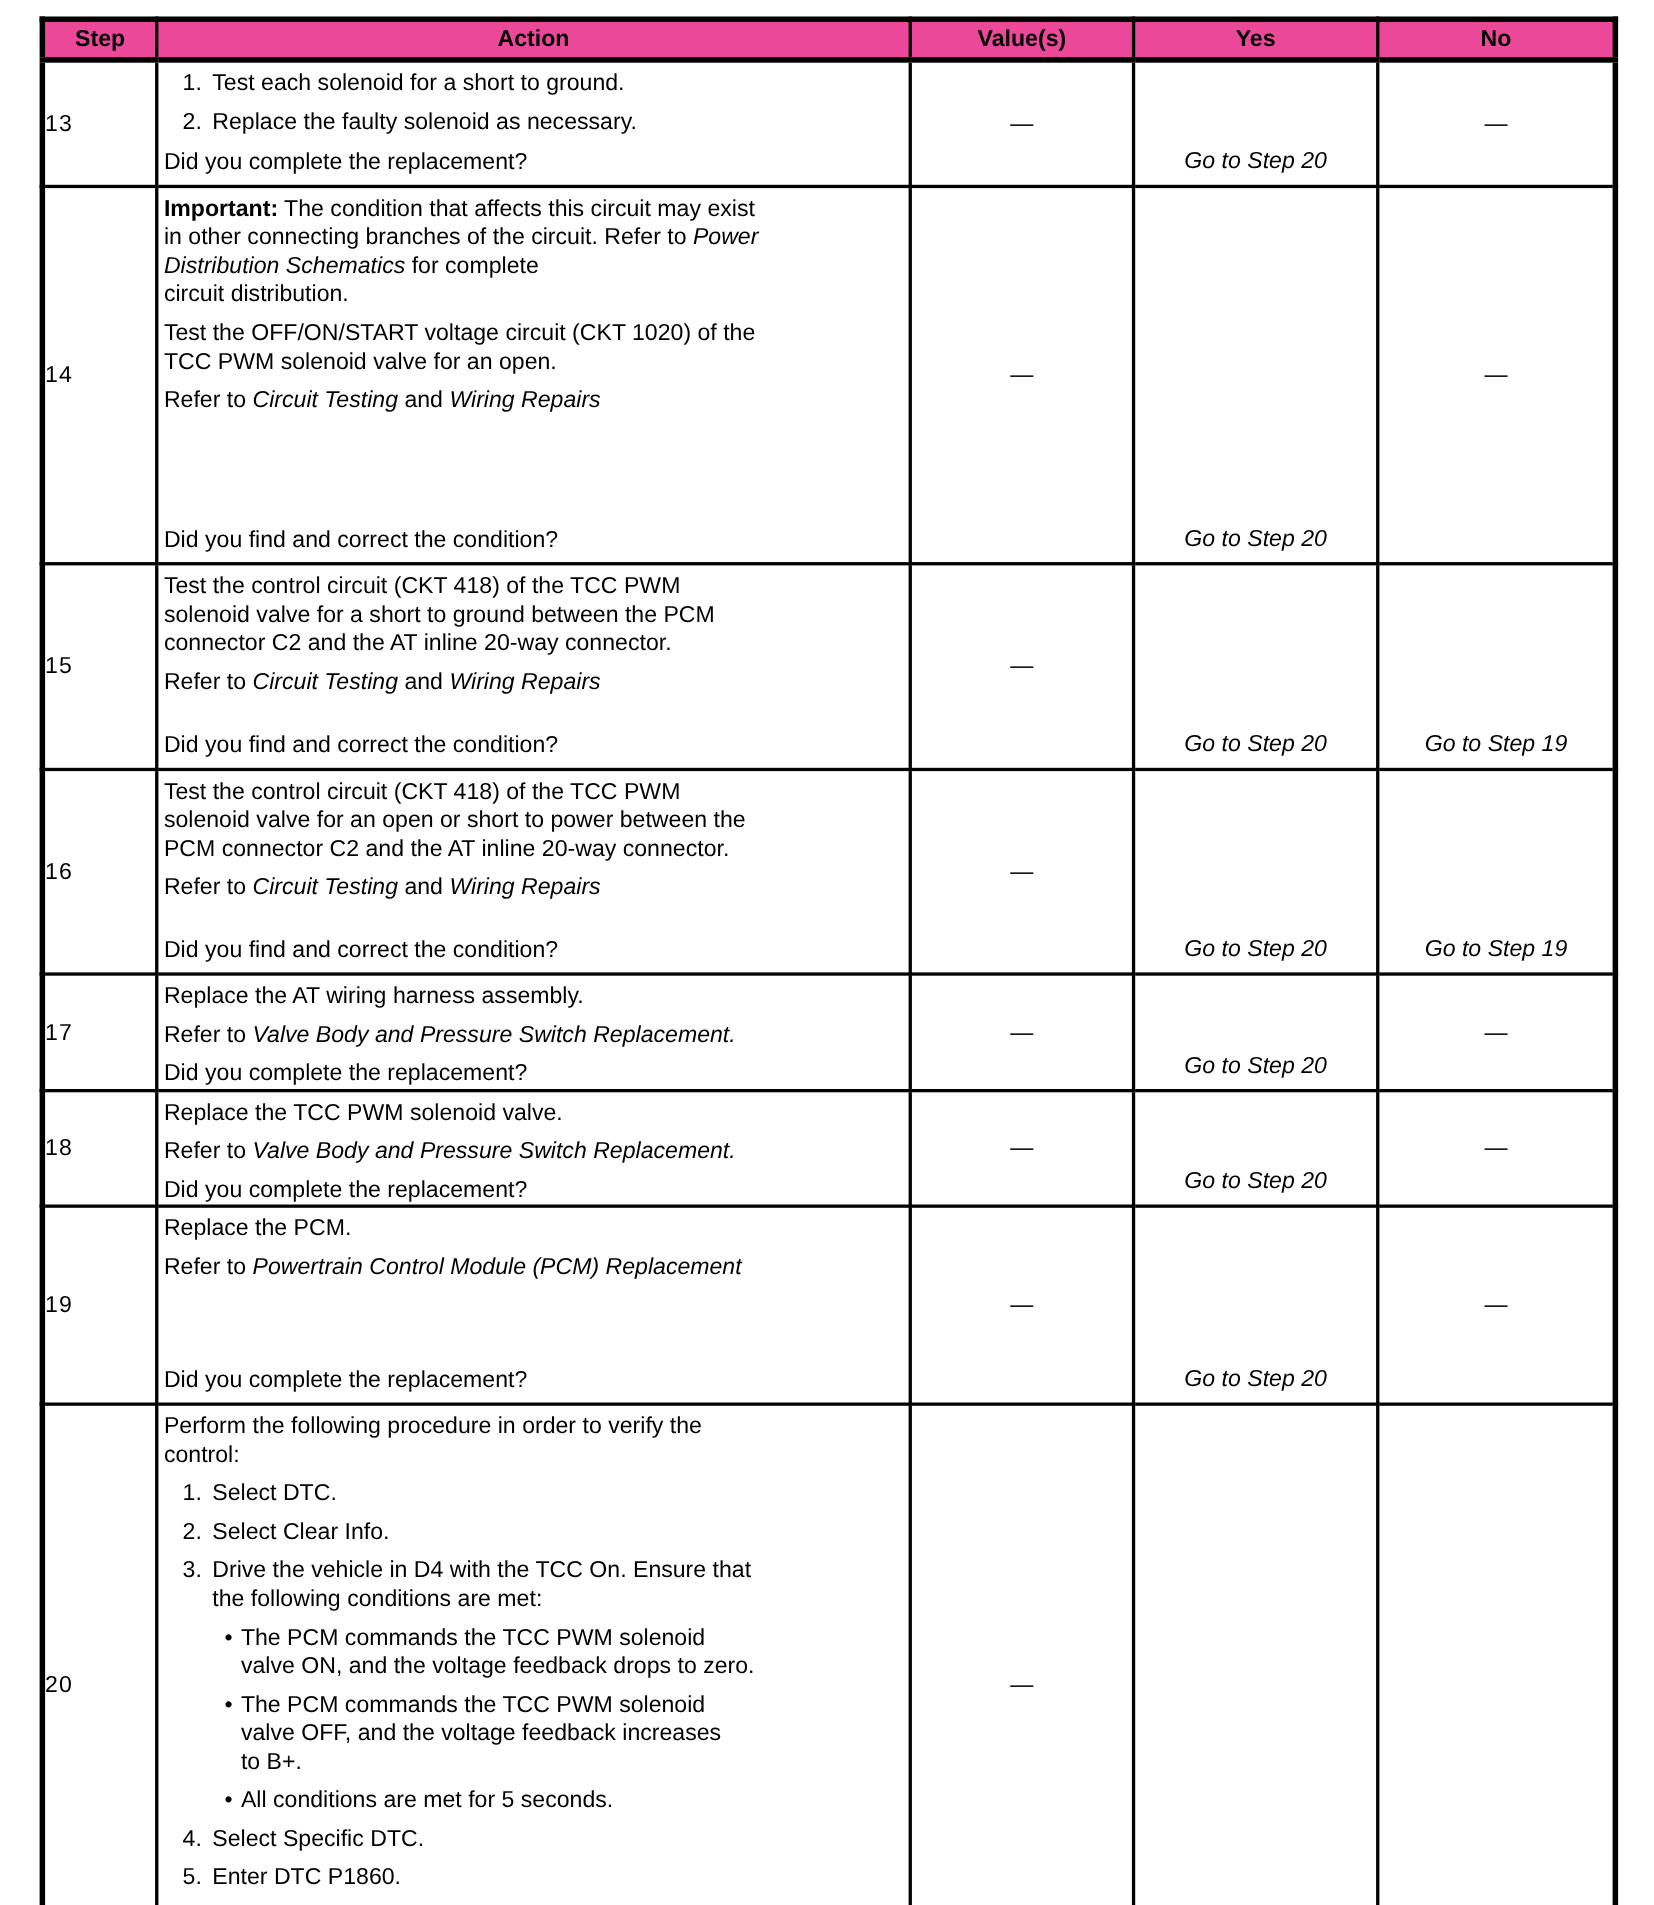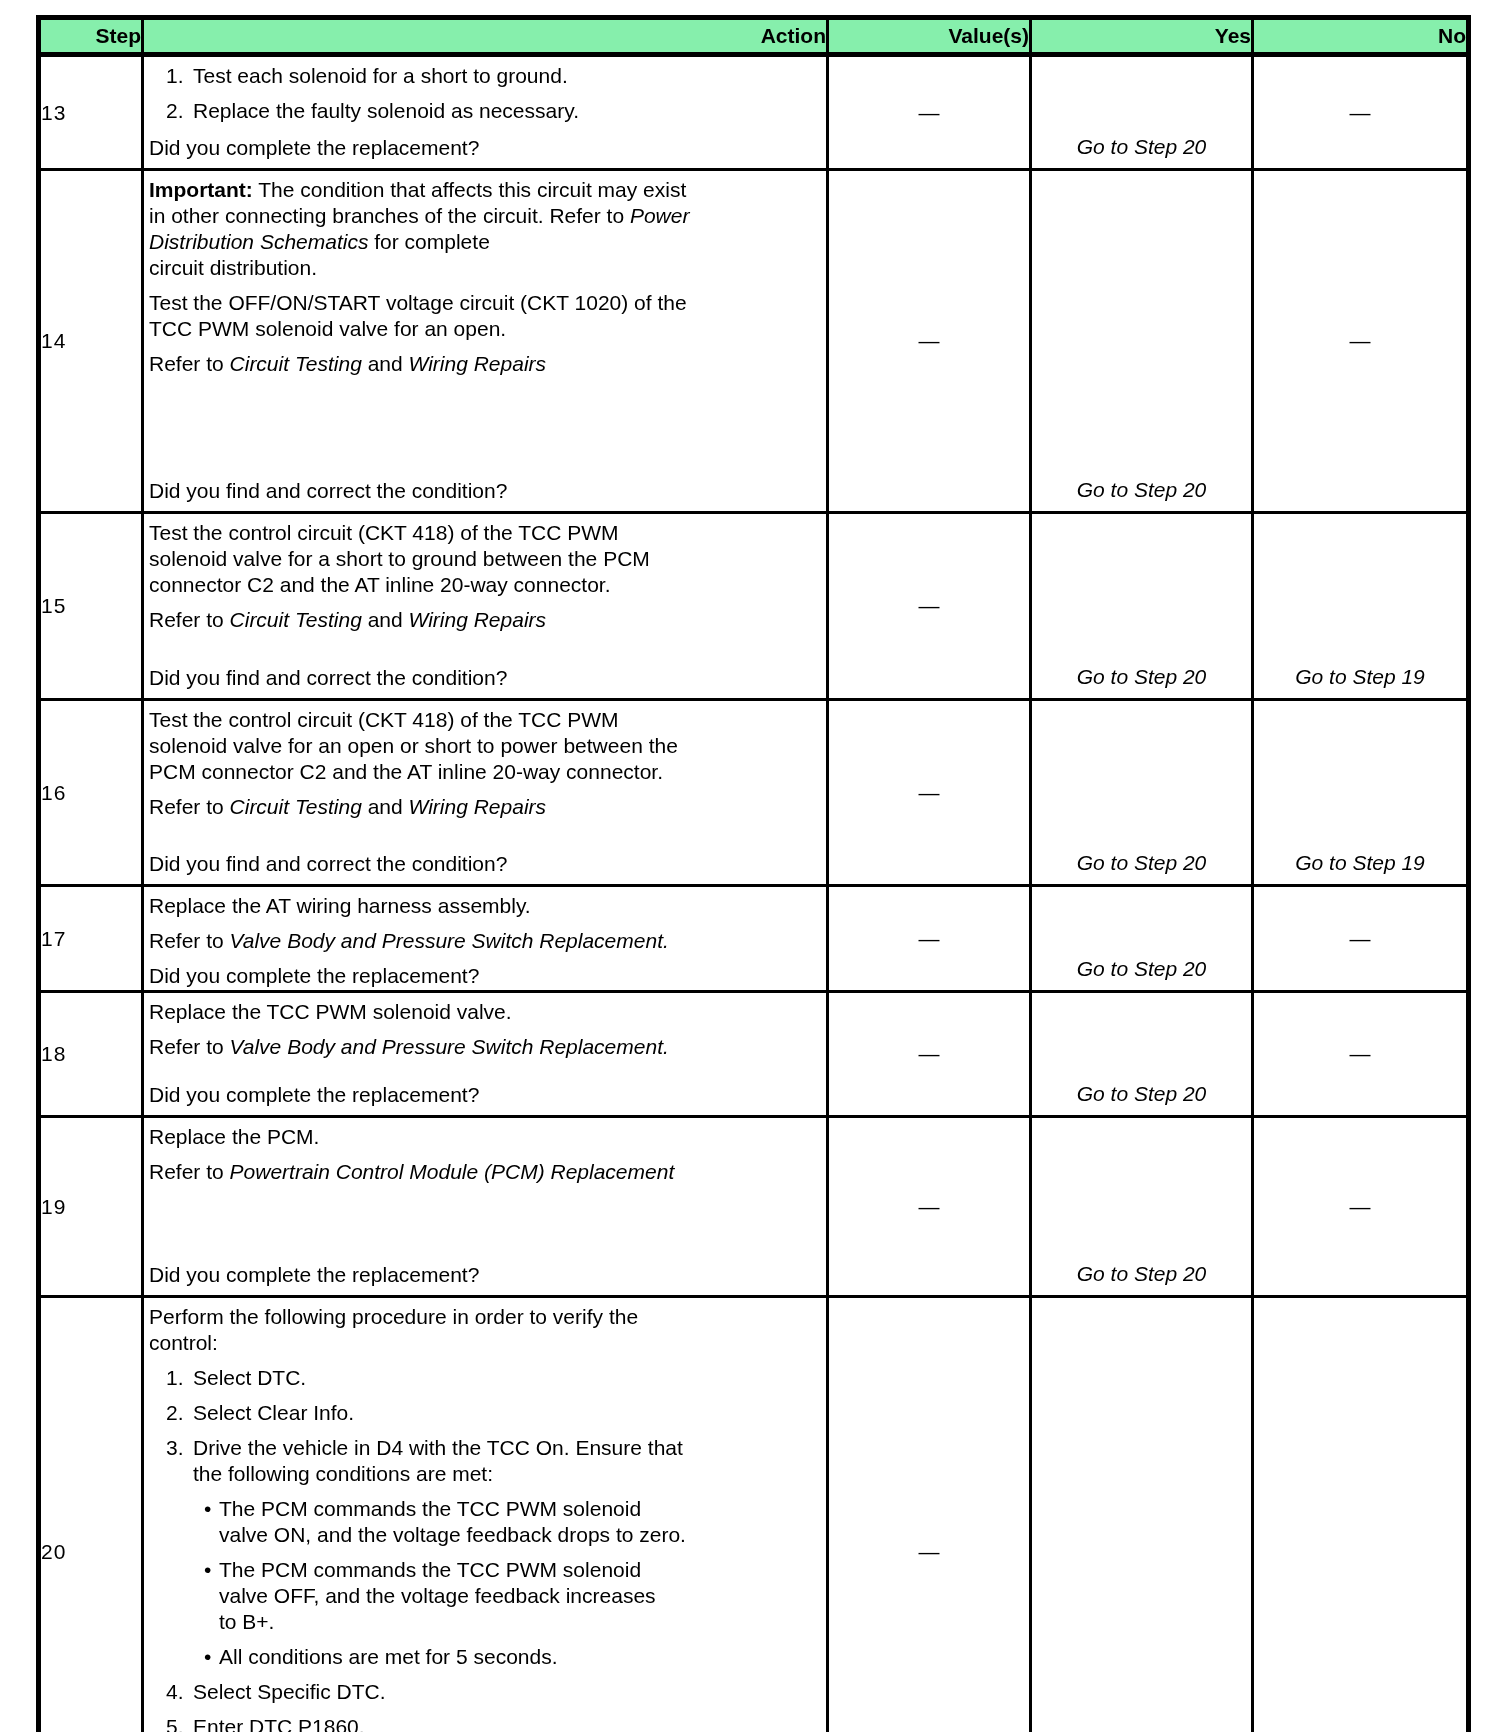--- a/index.html
+++ b/index.html
@@ -8,22 +8,22 @@
     font-family:"Liberation Sans",sans-serif;color:#000;overflow:hidden;
   }
   table.diag{
     border-collapse:collapse;table-layout:fixed;
     position:absolute;left:36px;top:15px;width:1430px;
     border:5px solid #000;
   }
   table.diag th, table.diag td{border:3px solid #000;padding:0;}
   thead tr{height:37px;}
   th{
-    font-weight:bold;font-size:21px;text-align:right;vertical-align:middle;
-    border-bottom-width:5px !important;background:#86efac;
+    font-weight:bold;font-size:21px;text-align:center;vertical-align:middle;
+    border-bottom-width:5px !important;background:#ec4899;
   }
   td{vertical-align:top;background:#fff;}
   td.step{
     vertical-align:middle;font-size:21px;letter-spacing:1px;
   }
   .action-wrap{
     display:flex;flex-direction:column;box-sizing:border-box;
     padding:6px 8px 7px 5px;font-size:21px;line-height:26px;
   }
   .blk{margin-top:0;}
@@ -148,21 +148,21 @@
           </td>
           <td class="mid">—</td>
           <td class="bot">
             <div class="cellin i">Go to Step 20</div>
           </td>
           <td class="mid">—</td>
         </tr>
         <tr style="height: 105px;">
           <td class="step">18</td>
           <td>
-            <div class="action-wrap" style="height: 122px;">
+            <div class="action-wrap" style="height: 102px;">
               <div class="blk p"><span>Replace the TCC PWM solenoid valve.</span></div>
               <div class="blk p"><span>Refer to </span><span class="i">Valve Body and Pressure Switch Replacement.</span></div>
               <div class="blk q"><span>Did you complete the replacement?</span></div>
             </div>
           </td>
           <td class="mid">—</td>
           <td class="bot">
             <div class="cellin i">Go to Step 20</div>
           </td>
           <td class="mid">—</td>

